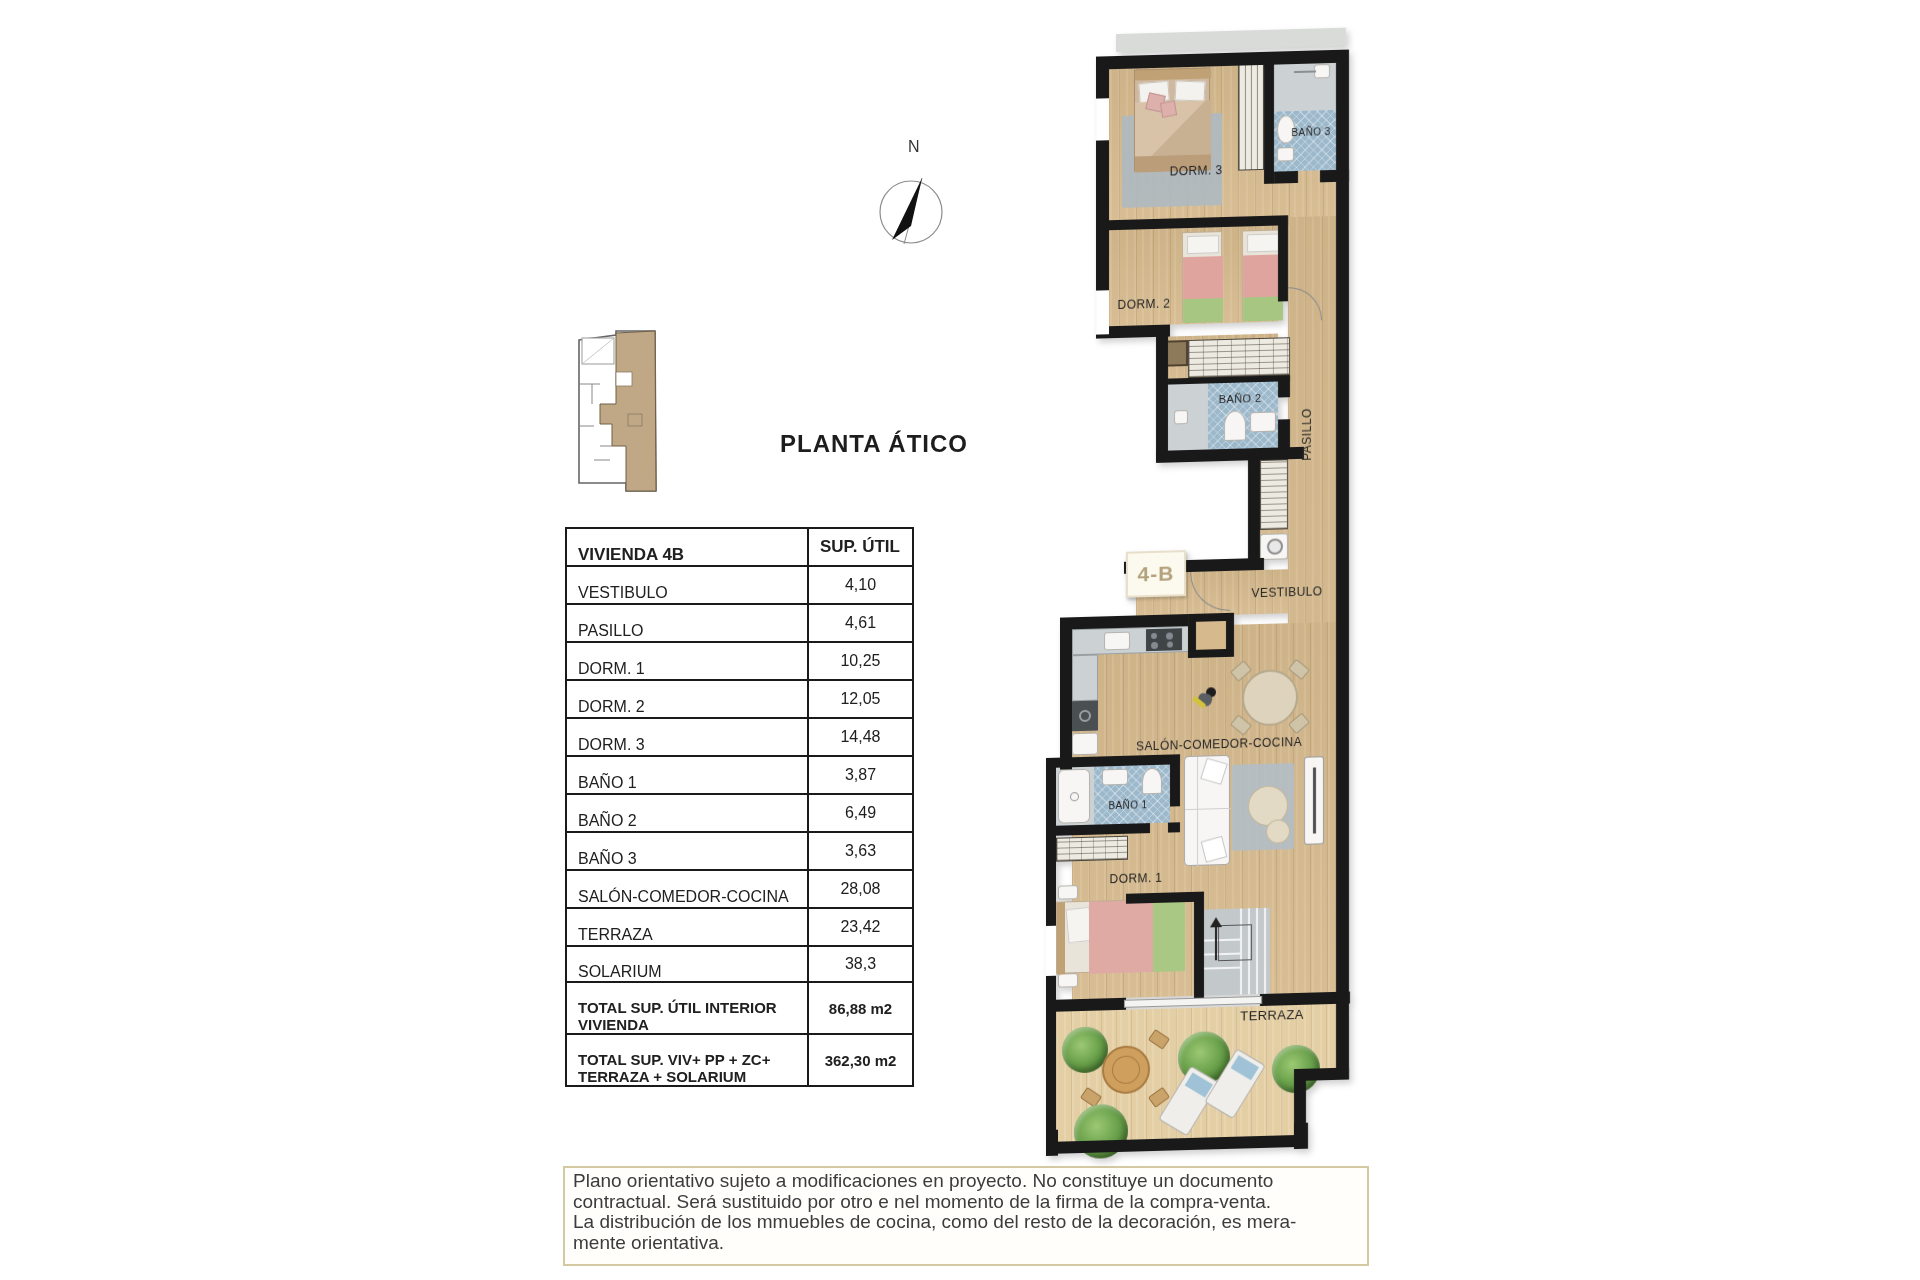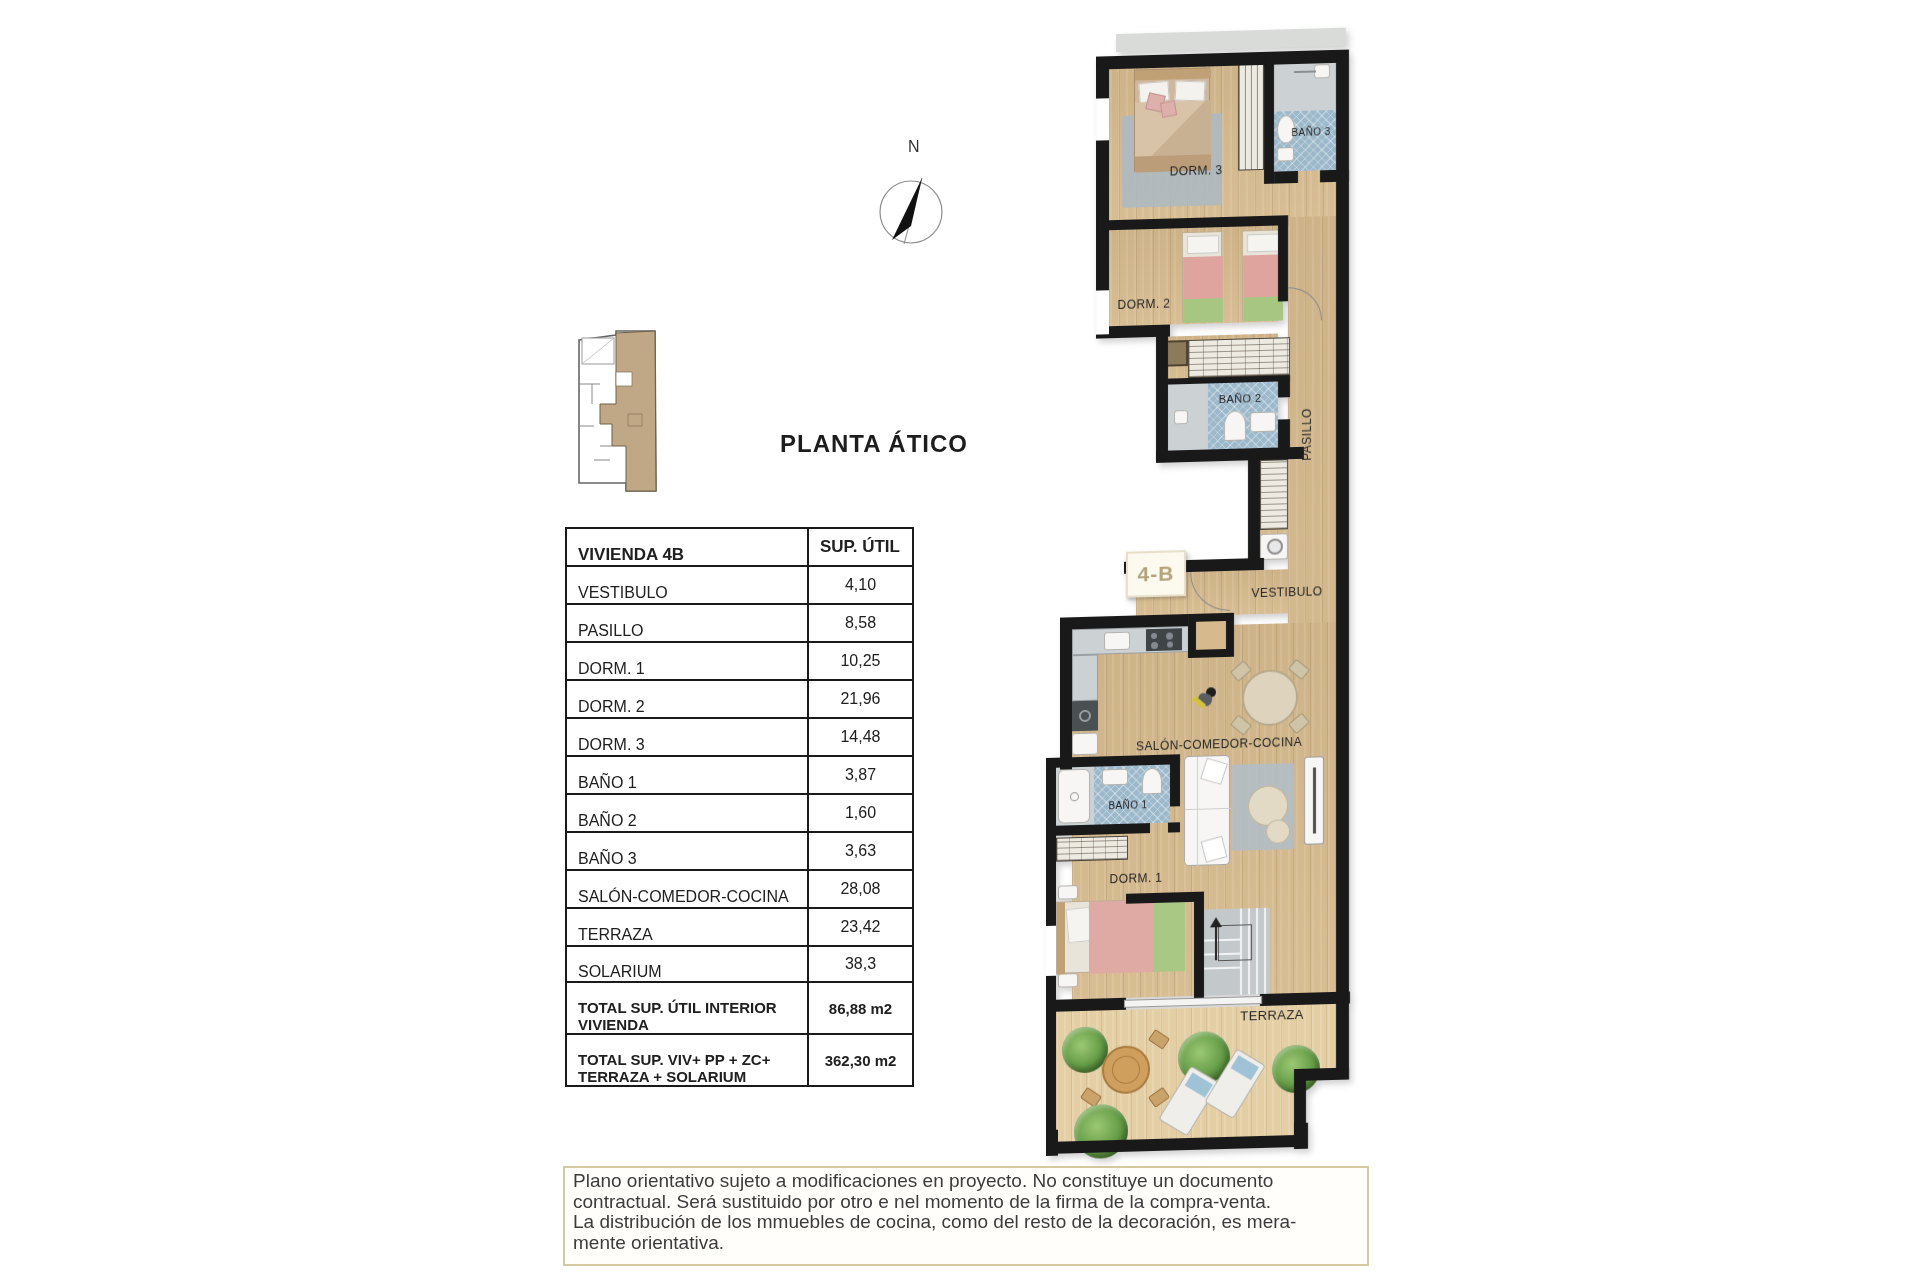--- a/index.html
+++ b/index.html
@@ -94,41 +94,41 @@
       <tr class="hdr" style="height:34px">
     <td>VIVIENDA 4B</td>
     <td class="val" style="text-align:left;padding-left:11px">SUP. ÚTIL</td>
   </tr>
   <tr style="height:38px">
         <td>VESTIBULO</td>
         <td class="val">4,10</td>
       </tr>
   <tr style="height:38px">
         <td>PASILLO</td>
-        <td class="val">8,58</td>
+        <td class="val">4,61</td>
       </tr>
   <tr style="height:38px">
         <td>DORM. 1</td>
         <td class="val">10,25</td>
       </tr>
   <tr style="height:38px">
         <td>DORM. 2</td>
-        <td class="val">21,96</td>
+        <td class="val">12,05</td>
       </tr>
   <tr style="height:38px">
         <td>DORM. 3</td>
         <td class="val">14,48</td>
       </tr>
   <tr style="height:38px">
         <td>BAÑO 1</td>
         <td class="val">3,87</td>
       </tr>
   <tr style="height:38px">
         <td>BAÑO 2</td>
-        <td class="val">1,60</td>
+        <td class="val">6,49</td>
       </tr>
   <tr style="height:38px">
         <td>BAÑO 3</td>
         <td class="val">3,63</td>
       </tr>
   <tr style="height:38px">
         <td>SALÓN-COMEDOR-COCINA</td>
         <td class="val">28,08</td>
       </tr>
   <tr style="height:38px">

